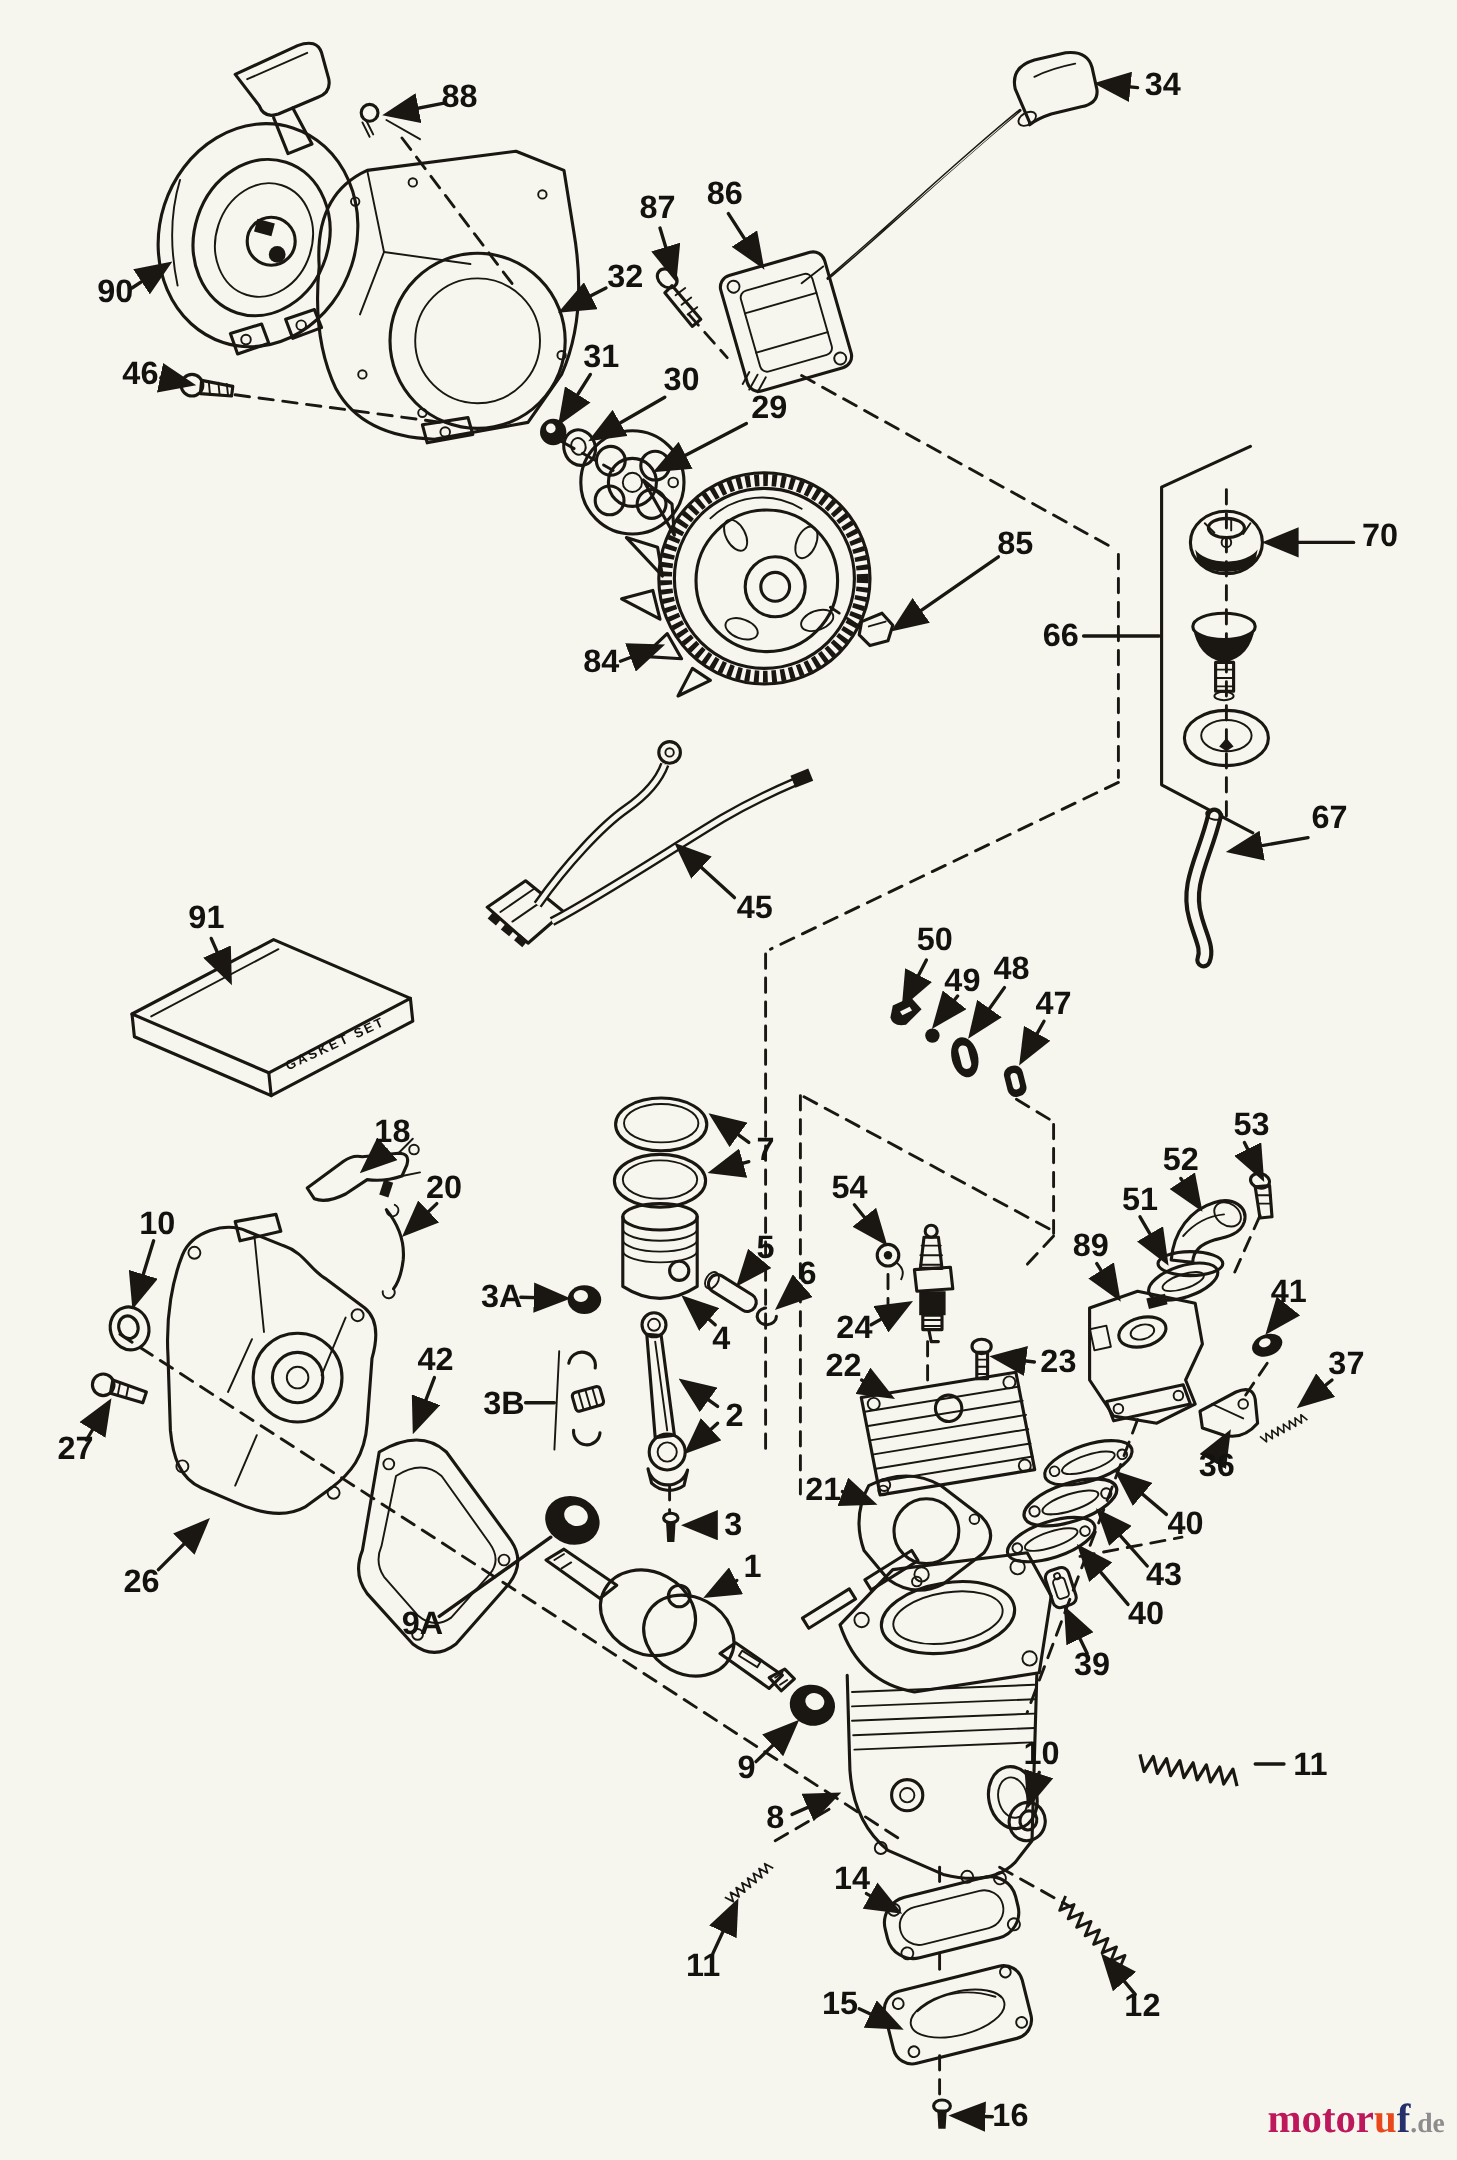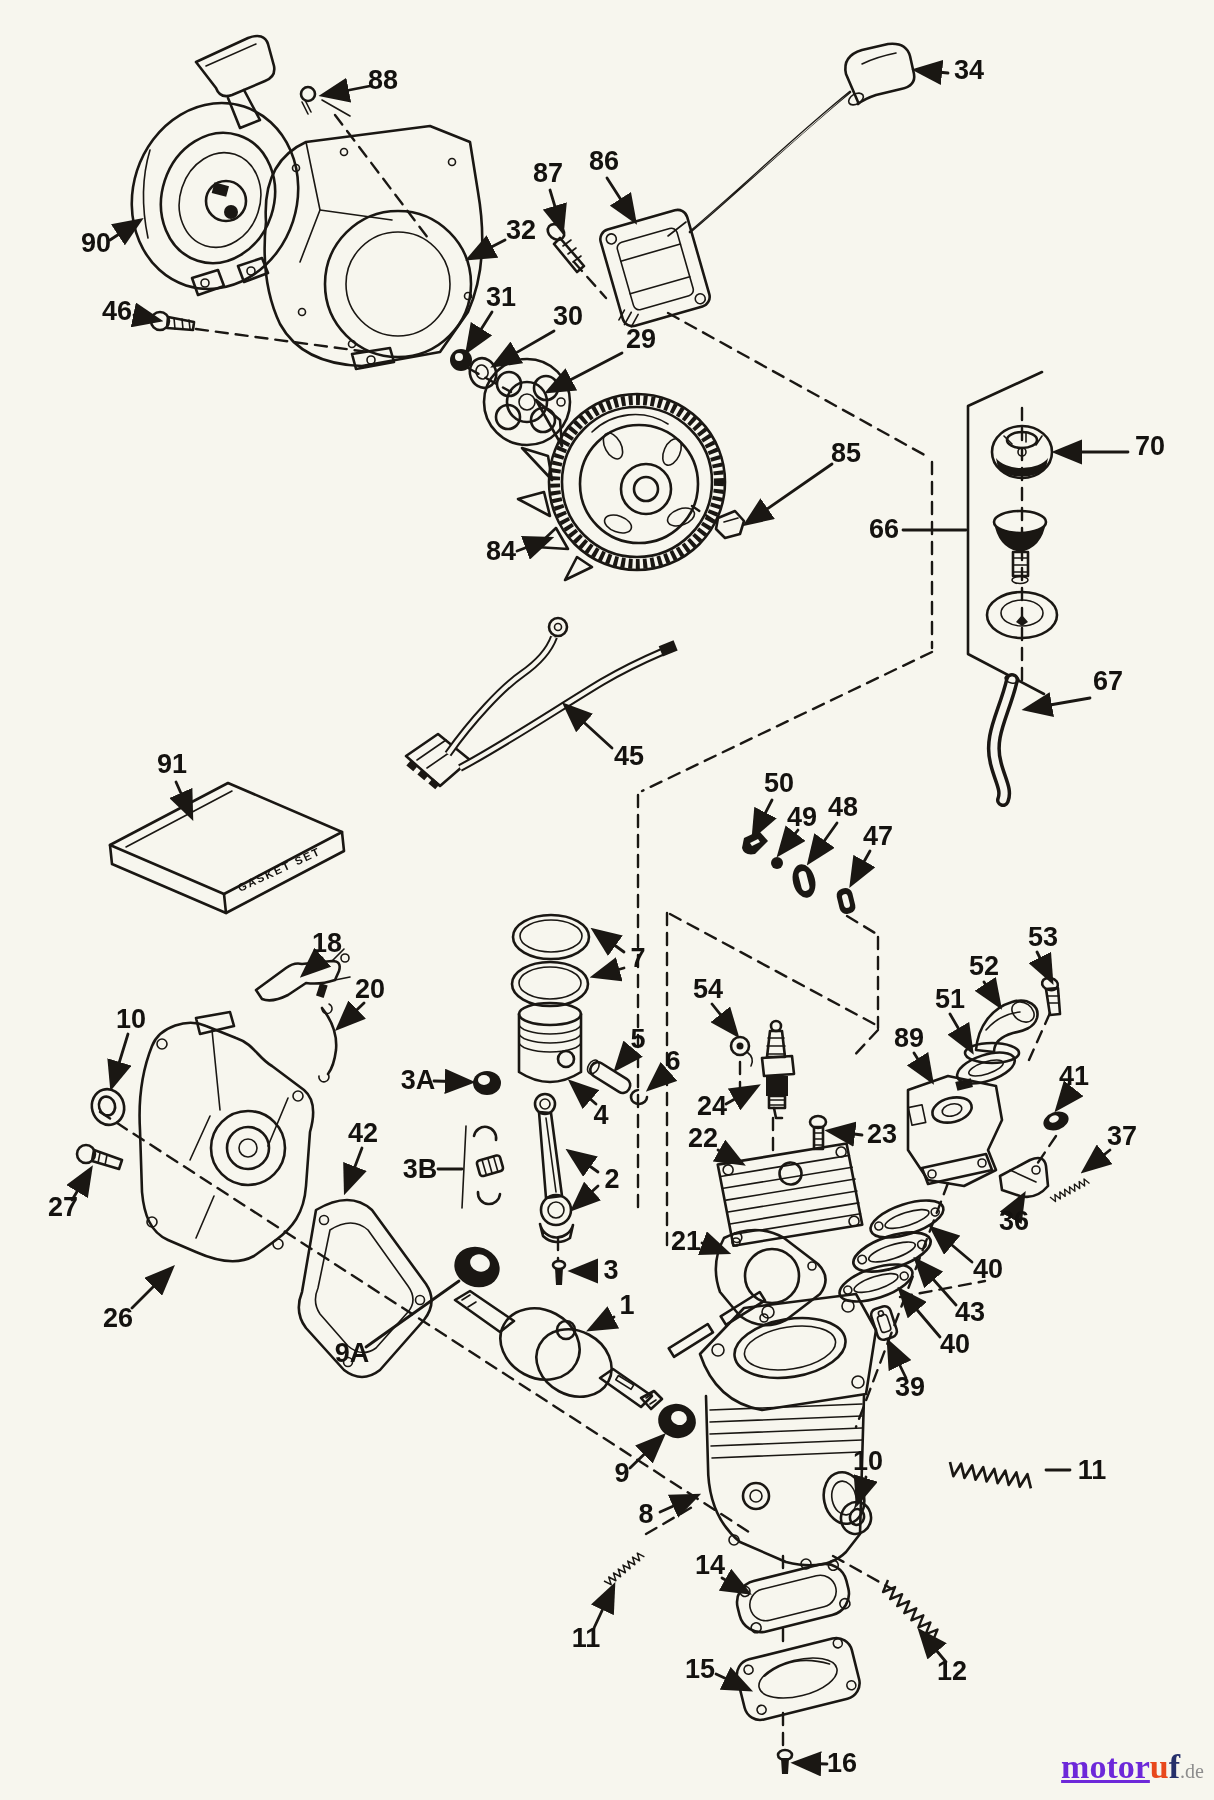--- a/index.html
+++ b/index.html
@@ -10,21 +10,21 @@
   .ln{fill:none;stroke:#1a1713;stroke-width:2.6;stroke-linejoin:round;stroke-linecap:round;}
   .ln2{fill:none;stroke:#1a1713;stroke-width:1.6;stroke-linejoin:round;stroke-linecap:round;}
   .fl{fill:#1a1713;stroke:none;}
   .wh{fill:#f7f6ee;stroke:none;}
   .dash{fill:none;stroke:#1a1713;stroke-width:2.4;stroke-dasharray:12 8;stroke-linecap:round;}
   .lead{fill:none;stroke:#1a1713;stroke-width:2.8;stroke-linecap:round;}
   .co{font:700 27px "Liberation Sans",sans-serif;fill:#14120f;text-anchor:middle;}
   .boxtxt{font:700 11px "Liberation Sans",sans-serif;fill:#14120f;letter-spacing:2px;}
   .brand{position:absolute;right:10px;bottom:16px;font-family:"Liberation Serif",serif;
          font-weight:700;font-size:34px;line-height:1;}
-  .brand .suf{font-size:20px;font-weight:400;}
+  .brand .suf{font-size:23px;font-weight:700;}
 </style>
 </head>
 <body>
 
 <div class="page">
 <svg viewBox="0 0 1214 1800" width="1214" height="1800">
   <defs>
     <marker id="ah" markerWidth="11" markerHeight="9" refX="9" refY="4.5" orient="auto">
       <polygon points="0,0 11,4.5 0,9" fill="#1a1713"></polygon>
     </marker>
@@ -626,15 +626,15 @@
     <text class="co" x="700" y="1678">15</text>
     <text class="co" x="842" y="1772">16</text>
     <text class="co" x="638" y="967">7</text>
     <text class="co" x="638" y="1048">5</text>
     <text class="co" x="673" y="1070">6</text>
     <text class="co" x="601" y="1124">4</text>
   </g>
 </svg>
 
   <div class="brand">
-    <span style="color:#6d28d9;text-decoration:underline;">motor</span><span style="color:#e8481c;">u</span><span style="color:#26306b;">f</span><span class="suf" style="color:#8d8d8d;">.de</span>
+    <span style="color:#be185d;">motor</span><span style="color:#e8481c;">u</span><span style="color:#26306b;">f</span><span class="suf" style="color:#8d8d8d;">.de</span>
   </div>
 </div>
 
 </body></html>

